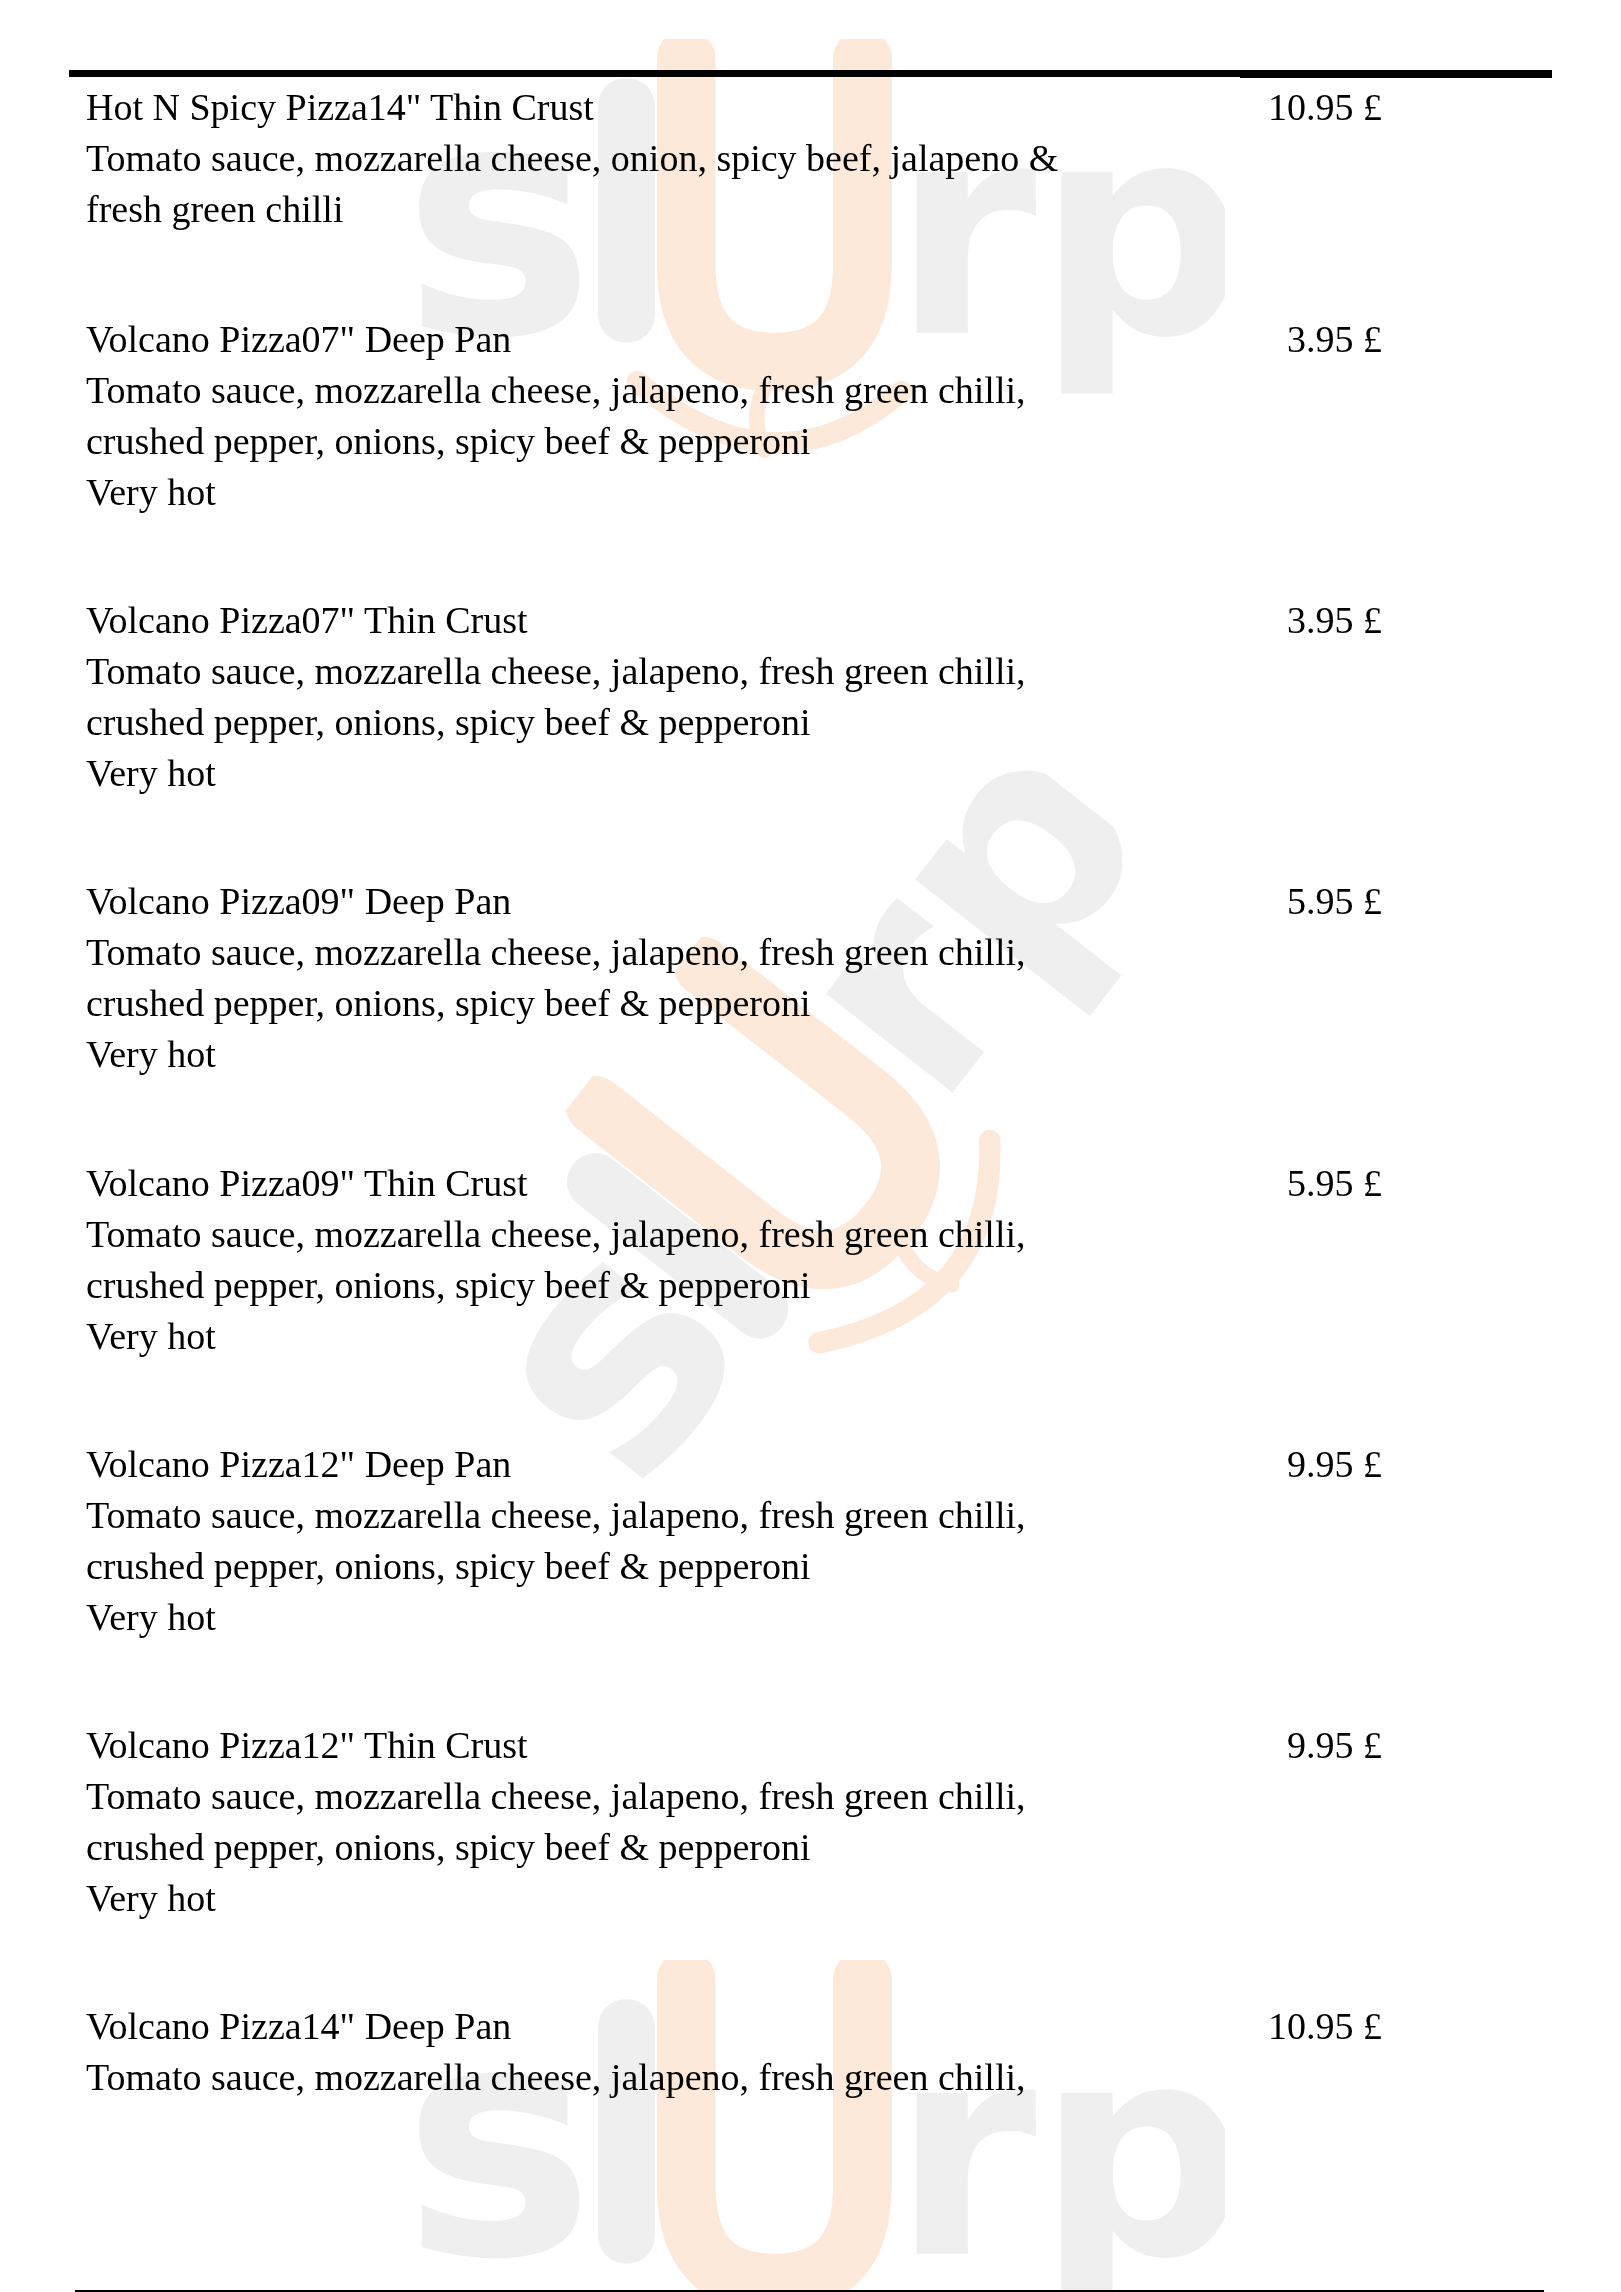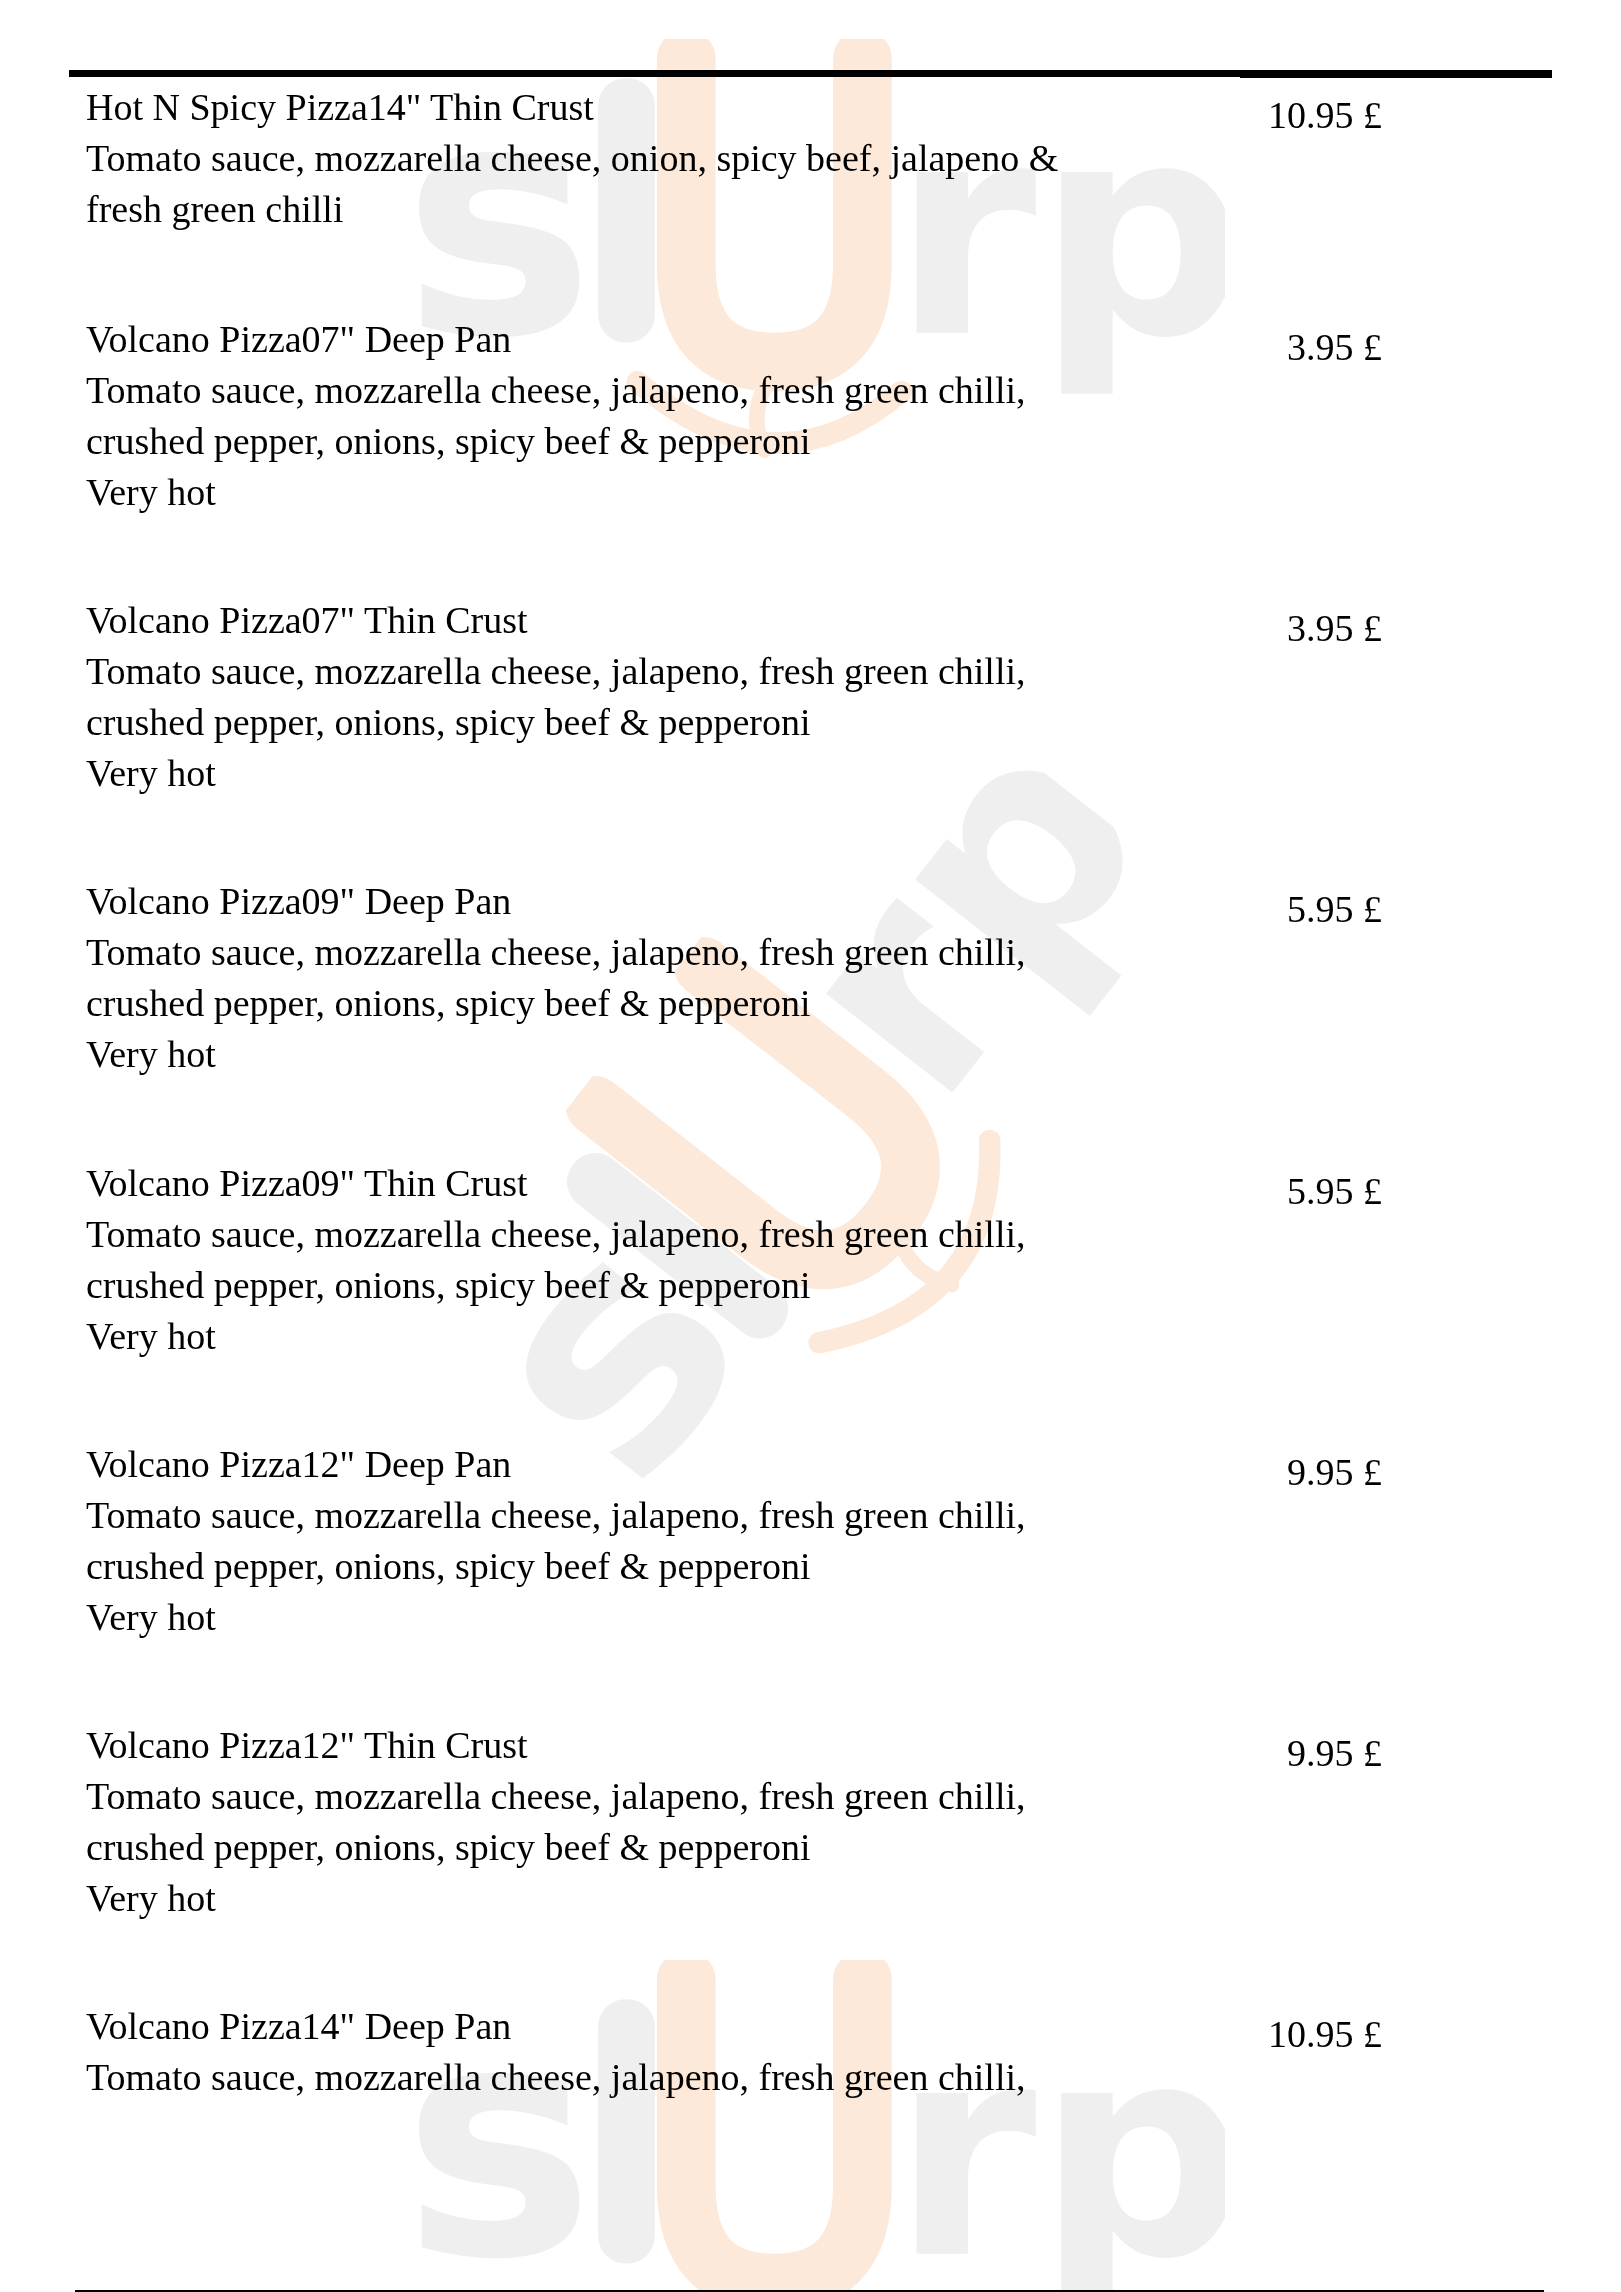--- a/index.html
+++ b/index.html
@@ -75,21 +75,21 @@
     .item-text {
       width: 1127px;
     }
     .item-name, .item-desc, .item-note {
       display: block;
       white-space: pre-line;
     }
     .item-price {
       position: absolute;
       right: 0;
-      top: 8px;
+      top: 0;
       text-align: right;
       white-space: nowrap;
     }
   </style>
 </head>
 <body>
 
 <div class="watermark wm-top">
   <svg viewBox="0 0 840 430">
     <text x="0" y="300" font-family="DejaVu Sans, sans-serif" font-weight="bold" font-size="330" fill="#efefef">s</text>

